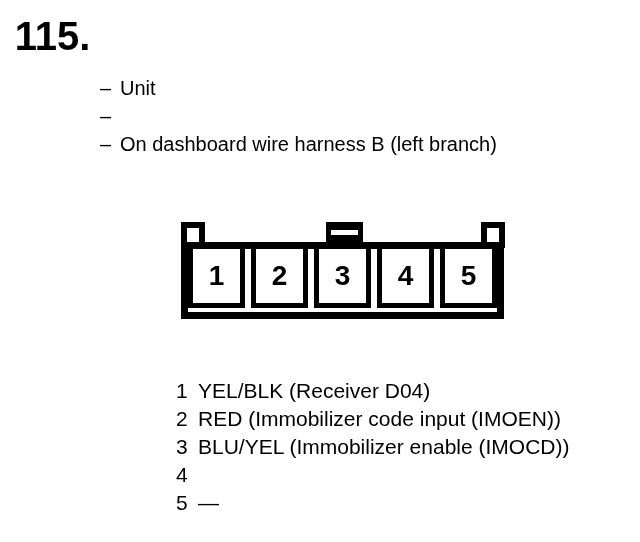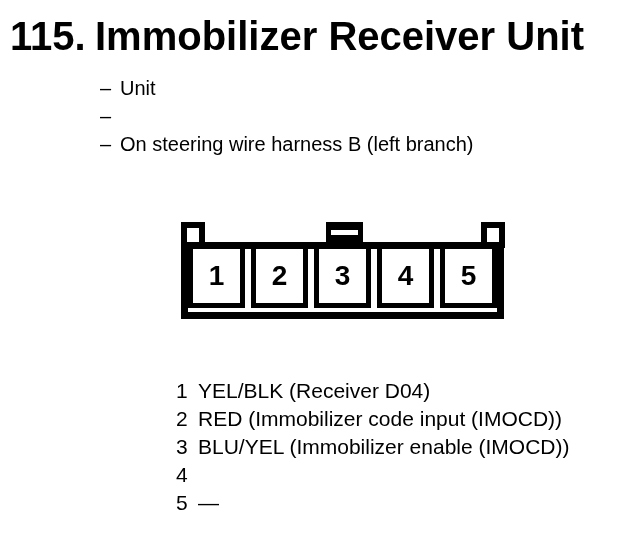--- a/index.html
+++ b/index.html
@@ -9,21 +9,21 @@
     font-family:"Liberation Sans", sans-serif;
     position:relative; overflow:hidden;
   }
 
   
   .title-row {
     position:absolute; left:10px; top:13px;
     display:flex; font-weight:bold; font-size:40px; line-height:46px;
     white-space:nowrap; letter-spacing:0;
   }
-  .title-num { width:85px; flex:0 0 85px; }
+  .title-num { width:85px; flex:0 0 85px;text-align:center; }
 
   
   .bullets {
     position:absolute; left:100px; top:74px;
     font-size:20px; line-height:28px;
   }
   .bullet { display:flex; white-space:nowrap; }
   .bullet-dash { width:20px; flex:0 0 20px; }
 
   
@@ -54,34 +54,33 @@
     font-size:21px; line-height:28px;
   }
   .pin-row { display:flex; white-space:nowrap; }
   .pin-num { width:22px; flex:0 0 22px; }
 </style>
 </head>
 <body>
 
 <div class="title-row">
   <span class="title-num">115.</span>
-  <span>Immobilizer Receiver Unit</span>
 </div>
 
 <div class="bullets">
   <div class="bullet">
     <span class="bullet-dash">–</span>
     <span>Unit</span>
   </div>
   <div class="bullet">
     <span class="bullet-dash">–</span>
   </div>
   <div class="bullet">
     <span class="bullet-dash">–</span>
-    <span>On steering wire harness B (left branch)</span>
+    <span>On dashboard wire harness B (left branch)</span>
   </div>
 </div>
 
 <div class="connector">
   <div class="tab-corner tab-left"></div>
   <div class="tab-mid">
     <div class="tab-mid-slot"></div>
   </div>
   <div class="tab-corner tab-right"></div>
   <div class="conn-body">
@@ -93,21 +92,21 @@
   </div>
 </div>
 
 <div class="pin-list">
   <div class="pin-row">
     <span class="pin-num">1</span>
     <span>YEL/BLK (Receiver D04)</span>
   </div>
   <div class="pin-row">
     <span class="pin-num">2</span>
-    <span>RED (Immobilizer code input (IMOCD))</span>
+    <span>RED (Immobilizer code input (IMOEN))</span>
   </div>
   <div class="pin-row">
     <span class="pin-num">3</span>
     <span>BLU/YEL (Immobilizer enable (IMOCD))</span>
   </div>
   <div class="pin-row">
     <span class="pin-num">4</span>
   </div>
   <div class="pin-row">
     <span class="pin-num">5</span>

